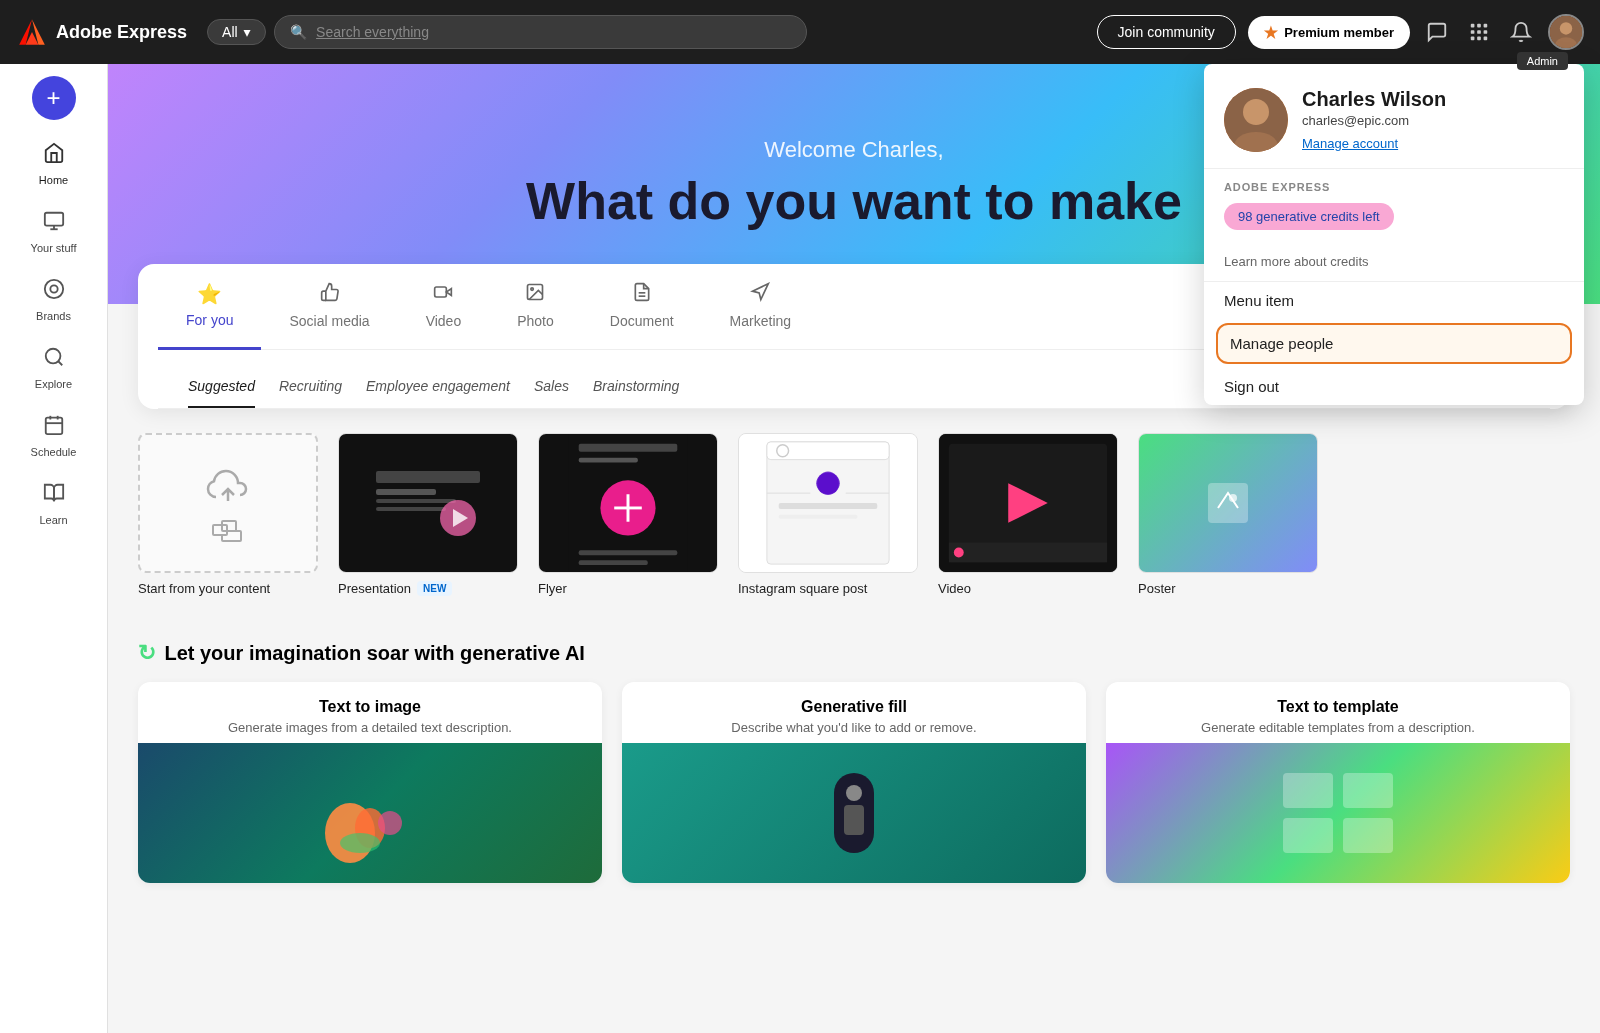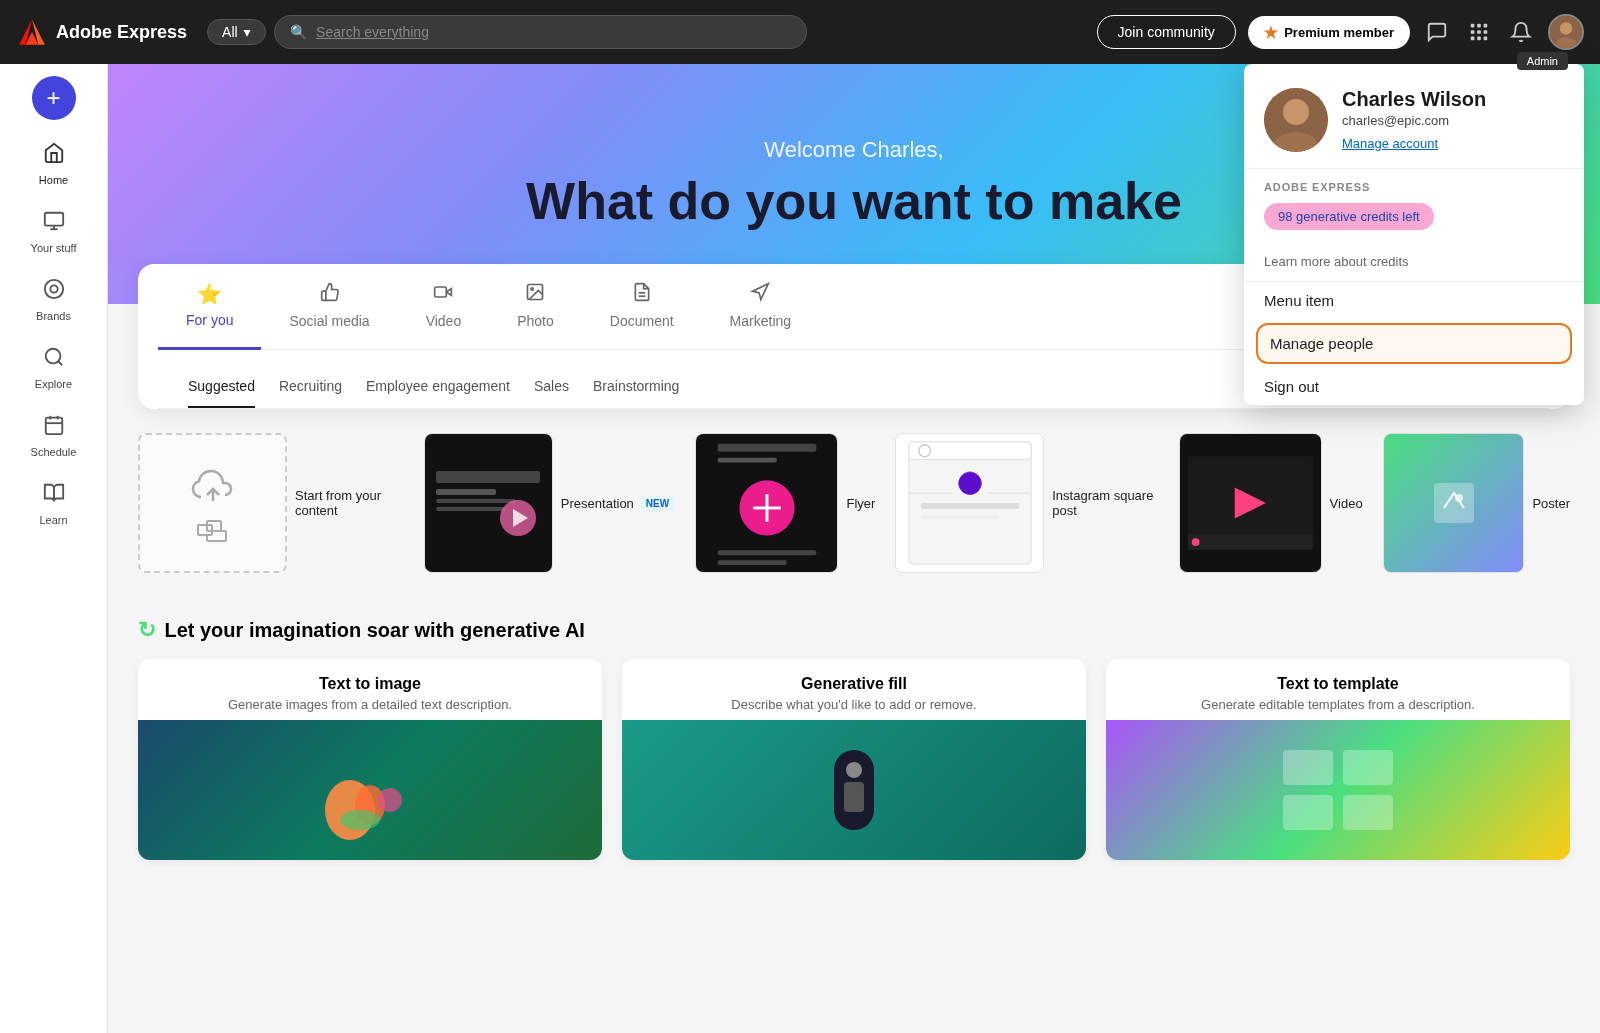--- a/index.html
+++ b/index.html
@@ -156,28 +156,29 @@
 
     
     .category-tabs {
       display: flex; gap: 24px; padding: 20px 30px 0;
       border-bottom: 1px solid #eee;
     }
     .cat-tab {
       padding: 8px 0 12px; cursor: pointer;
       font-size: 14px; font-weight: 500; color: #555;
       border-bottom: 2px solid transparent;
+      font-style: italic;
     }
     .cat-tab.active { color: #1a1a1a; border-bottom-color: #1a1a1a; }
 
     
     .templates-section { padding: 24px 30px; }
     .templates-grid { display: flex; gap: 20px; overflow-x: visible; }
     .template-card {
-      display: flex; flex-direction: row; gap: 8px; min-width: 180px;
+      display: flex; flex-direction: column; gap: 8px; min-width: 180px;
     }
     .template-thumb {
       width: 180px; height: 140px;
       border-radius: 8px;
       overflow: hidden;
       border: 1px solid #e0e0e0;
       display: flex; align-items: center; justify-content: center;
     }
     .template-thumb-dashed {
       border: 2px dashed #ccc;
@@ -201,21 +202,21 @@
     .ai-card-header { padding: 16px 20px 8px; }
     .ai-card-title { font-size: 16px; font-weight: 700; margin-bottom: 4px; }
     .ai-card-desc { font-size: 13px; color: #666; }
     .ai-card-img { height: 140px; overflow: hidden; }
 
     
     .dropdown-panel {
       position: absolute;
       top: 64px;
       right: 16px;
-      width: 340px;
+      width: 380px;
       background: #fff;
       border-radius: 8px;
       box-shadow: 0 8px 32px rgba(0,0,0,0.18);
       z-index: 200;
     }
     .admin-badge {
       position: absolute;
       top: -12px;
       right: 16px;
       background: #333;

